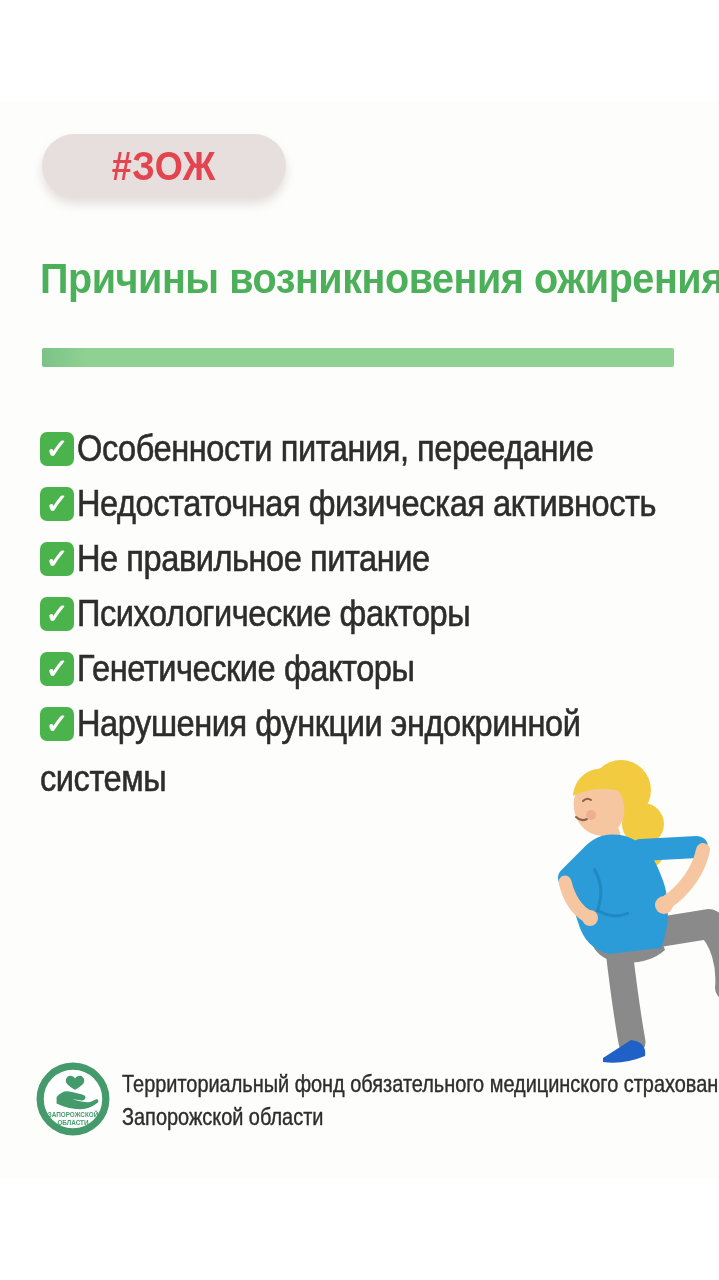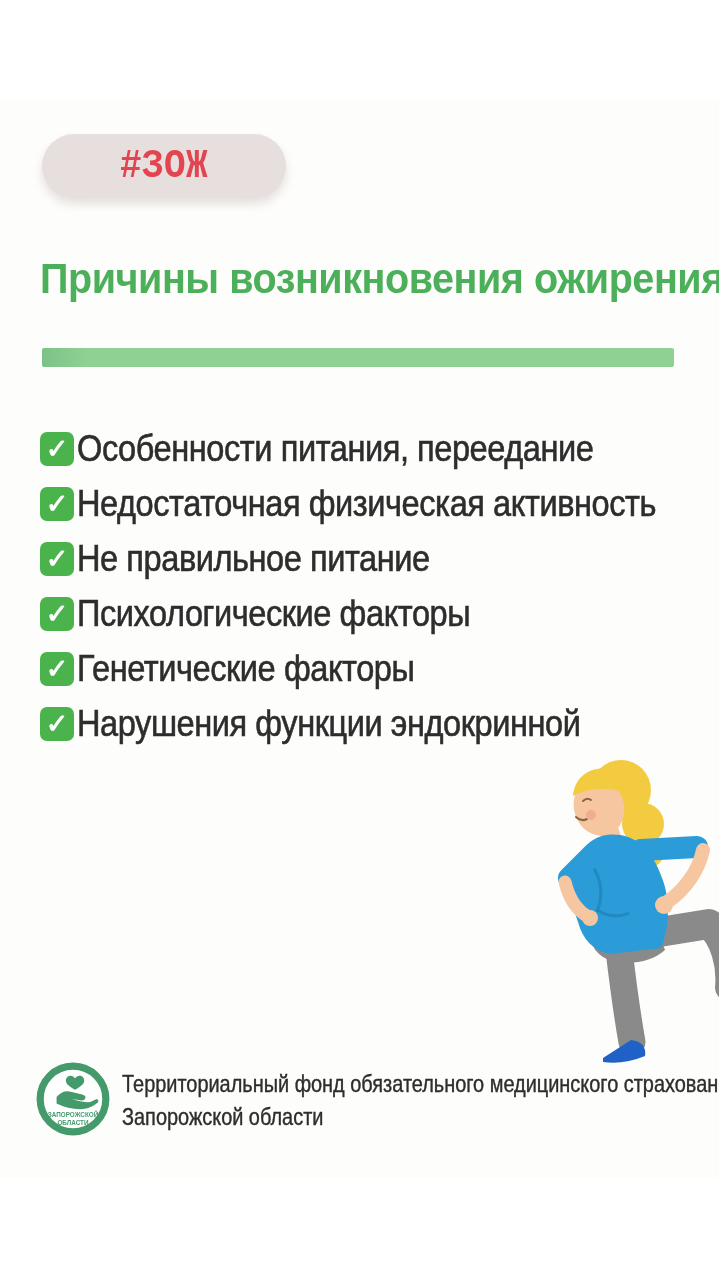--- a/index.html
+++ b/index.html
@@ -15,21 +15,21 @@
     width: 719px; height: 1077px;
     background: #fdfdfb;
   }
   
   .hashtag-pill {
     position: absolute; left: 42px; top: 134px;
     width: 244px; height: 64px;
     border-radius: 33px;
     background: var(--badge-bg, #E7DFDE);
     box-shadow: 0 6px 10px rgba(140,120,120,0.22);
-    display: flex; align-items: center; justify-content: center; font-family: Liberation Mono, monospace;
+    display: flex; align-items: center; justify-content: center;
   }
   .hashtag-label {
     color: var(--badge-red, #E2454F);
     font-size: 40px; font-weight: bold;
     transform: scaleX(0.9);
     letter-spacing: 0.5px;
   }
   
   .page-title {
     position: absolute; left: 40px; top: 254px;
@@ -119,20 +119,23 @@
       <span class="item-text">Психологические факторы</span>
     </div>
     <div class="list-row">
       <span class="checkbox">✓</span>
       <span class="item-text">Генетические факторы</span>
     </div>
     <div class="list-row">
       <span class="checkbox">✓</span>
       <span class="item-text">Нарушения функции эндокринной</span>
     </div>
+    <div class="list-row">
+      <span class="item-text">системы</span>
+    </div>
   </div>
 
 <div class="figure-wrap">
   <svg viewBox="0 0 184 320" xmlns="http://www.w3.org/2000/svg">
 
     <g fill="var(--hair-yellow, #F3CB41)">
       <circle cx="86" cy="38" r="30"></circle>
       <circle cx="108" cy="72" r="21"></circle>
       <circle cx="113" cy="100" r="16"></circle>
       <circle cx="106" cy="124" r="13"></circle>

